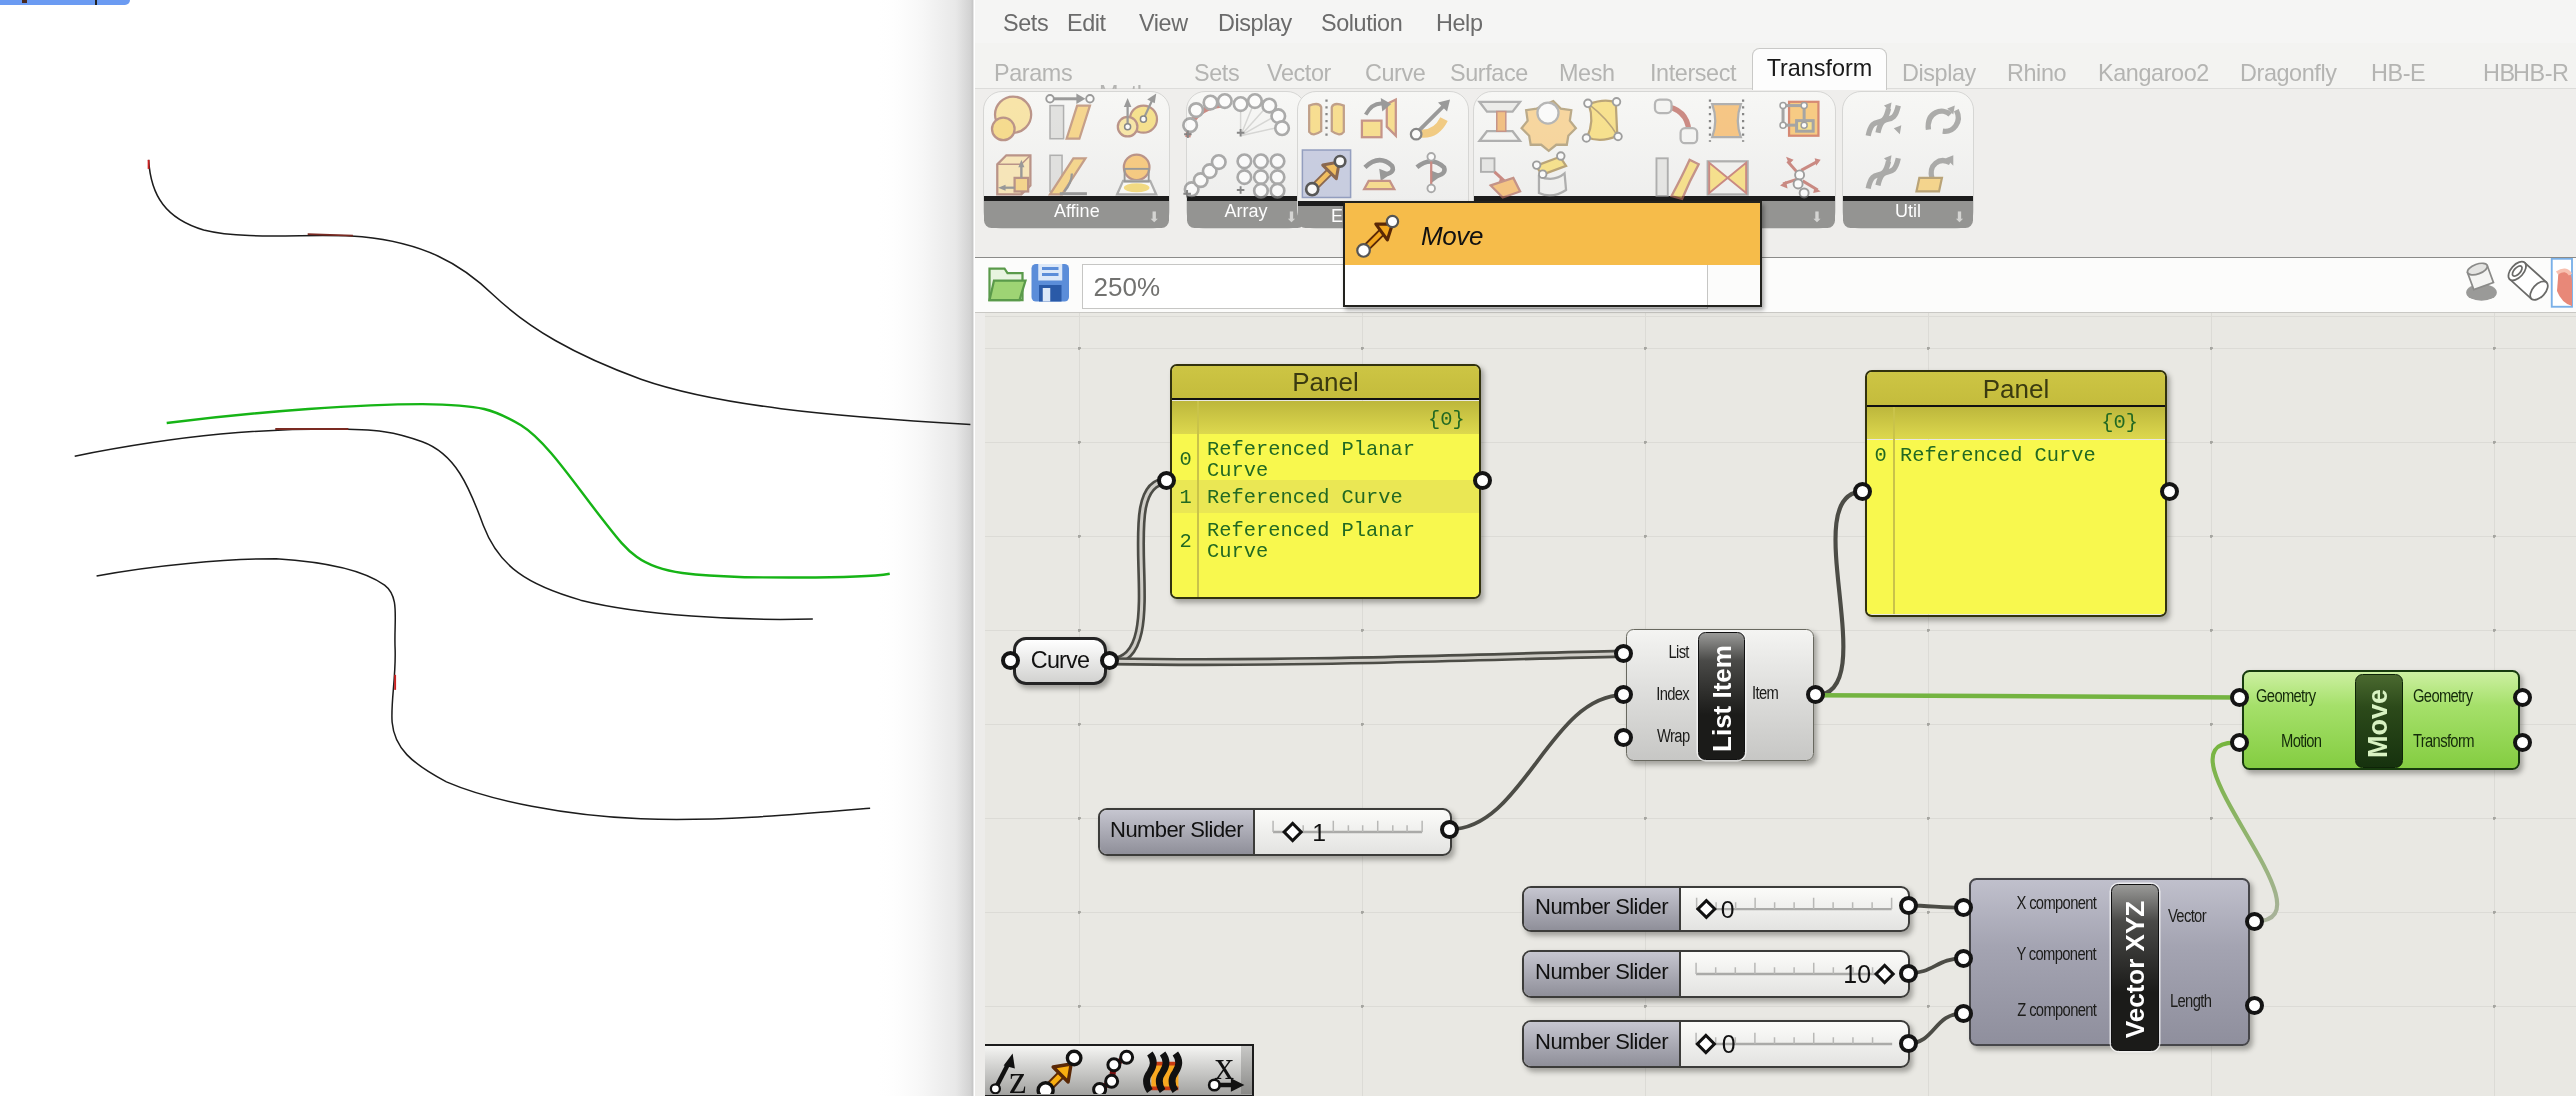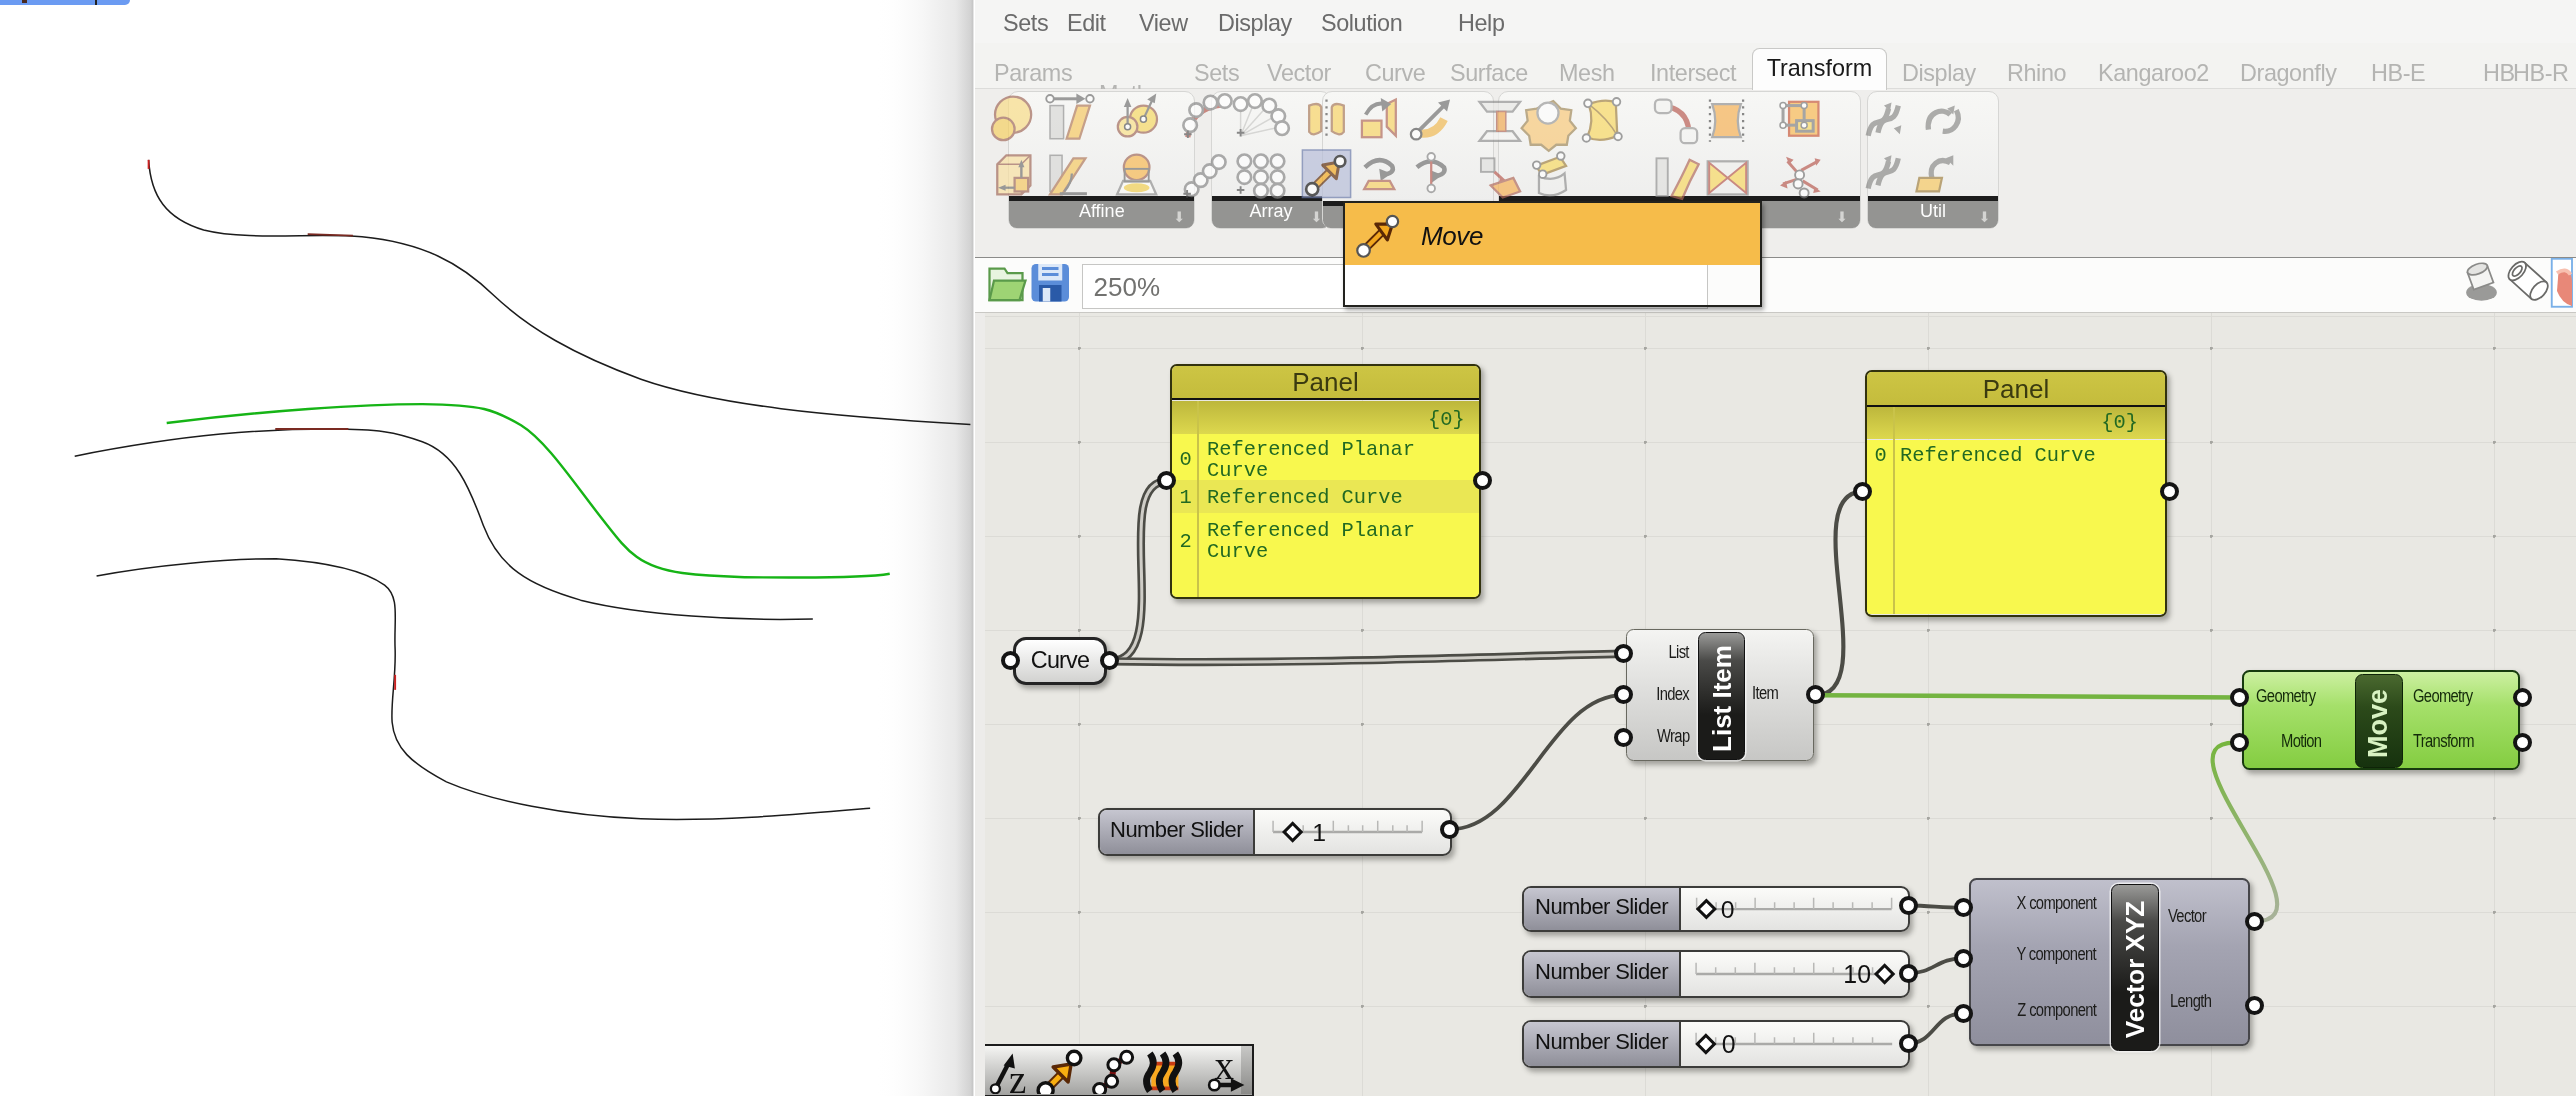--- a/index.html
+++ b/index.html
@@ -10,21 +10,21 @@
   #gh{left:975px;top:0;width:1601px;height:1097px;background:#f4f4f3;}
   #menubar{left:0;top:0;width:1601px;height:43px;background:#f5f5f4;color:#6b6b6b;font-size:23.4px;}
   .mi{position:absolute;top:9.8px;letter-spacing:-0.4px;}
   #tabrow{left:0;top:43px;width:1601px;height:45px;background:#f3f3f1;border-bottom:0.8px solid #dcdcda;color:#b4b4b2;font-size:23.4px;}
   .tab{position:absolute;top:16.6px;letter-spacing:-0.4px;}
   #activetab{position:absolute;left:777px;top:48px;width:133px;height:40px;background:#fdfdfd;
       border:0.8px solid #c9c9c7;border-bottom:none;border-radius:7.5px 7.5px 0 0;color:#1a1a1a;
       font-size:23.4px;text-align:center;line-height:38px;z-index:3;height:41px;}
   #ribbon{left:0;top:89px;width:1601px;height:168px;background:#efeeec;}
   .grp{position:absolute;top:2.3px;height:136px;background:linear-gradient(#f7f7f5,#ececeb);
-       border:0.8px solid #d6d6d4;border-radius:10px;margin-left:25px;}
+       border:0.8px solid #d6d6d4;border-radius:19px;}
   .grpbar{position:absolute;left:0;bottom:0;width:100%;height:27px;border-radius:0 0 7.5px 7.5px;
        background:#949492;border-top:5.3px solid #1c1c1c;color:#fdfdfd;font-size:18px;text-align:center;line-height:21px;}
   .grparrow{position:absolute;bottom:3px;width:15px;height:15px;color:#d4d4d2;font-size:14.3px;line-height:15px;}
   
   #ctoolbar{left:0;top:257px;width:1601px;height:56px;background:#fcfcfb;border-top:1.5px solid #8b8b89;border-bottom:0.8px solid #c9c8c4;box-sizing:border-box;}
   #zoombox{position:absolute;left:107px;top:6px;width:626px;height:45px;background:#fff;border:0.8px solid #c6c6c4;
       color:#727270;font-size:26px;line-height:44px;padding-left:10.6px;box-sizing:border-box;}
   
   #canvas{left:0px;top:313px;width:1601px;height:784px;
      background-color:#e9e8e3;
@@ -100,21 +100,21 @@
   </div>
 
   <div class="abs" id="gh">
     <div class="abs" style="left:0;top:0;width:1.5px;height:1097px;background:#9a9a98;"></div>
     <div class="abs" id="menubar">
       <span class="mi" style="left:28px;">Sets</span>
       <span class="mi" style="left:92px;">Edit</span>
       <span class="mi" style="left:164px;">View</span>
       <span class="mi" style="left:243px;">Display</span>
       <span class="mi" style="left:346px;">Solution</span>
-      <span class="mi" style="left:483px;">Help</span>
+      <span class="mi" style="left:461px;">Help</span>
     </div>
     <div class="abs" id="tabrow">
       <span class="tab" style="left:19px;">Params</span>
       <span class="tab" style="left:124px;margin-top:21px;">Maths</span>
       <span class="tab" style="left:219px;">Sets</span>
       <span class="tab" style="left:292px;">Vector</span>
       <span class="tab" style="left:390px;">Curve</span>
       <span class="tab" style="left:475px;">Surface</span>
       <span class="tab" style="left:584px;">Mesh</span>
       <span class="tab" style="left:675px;">Intersect</span>

